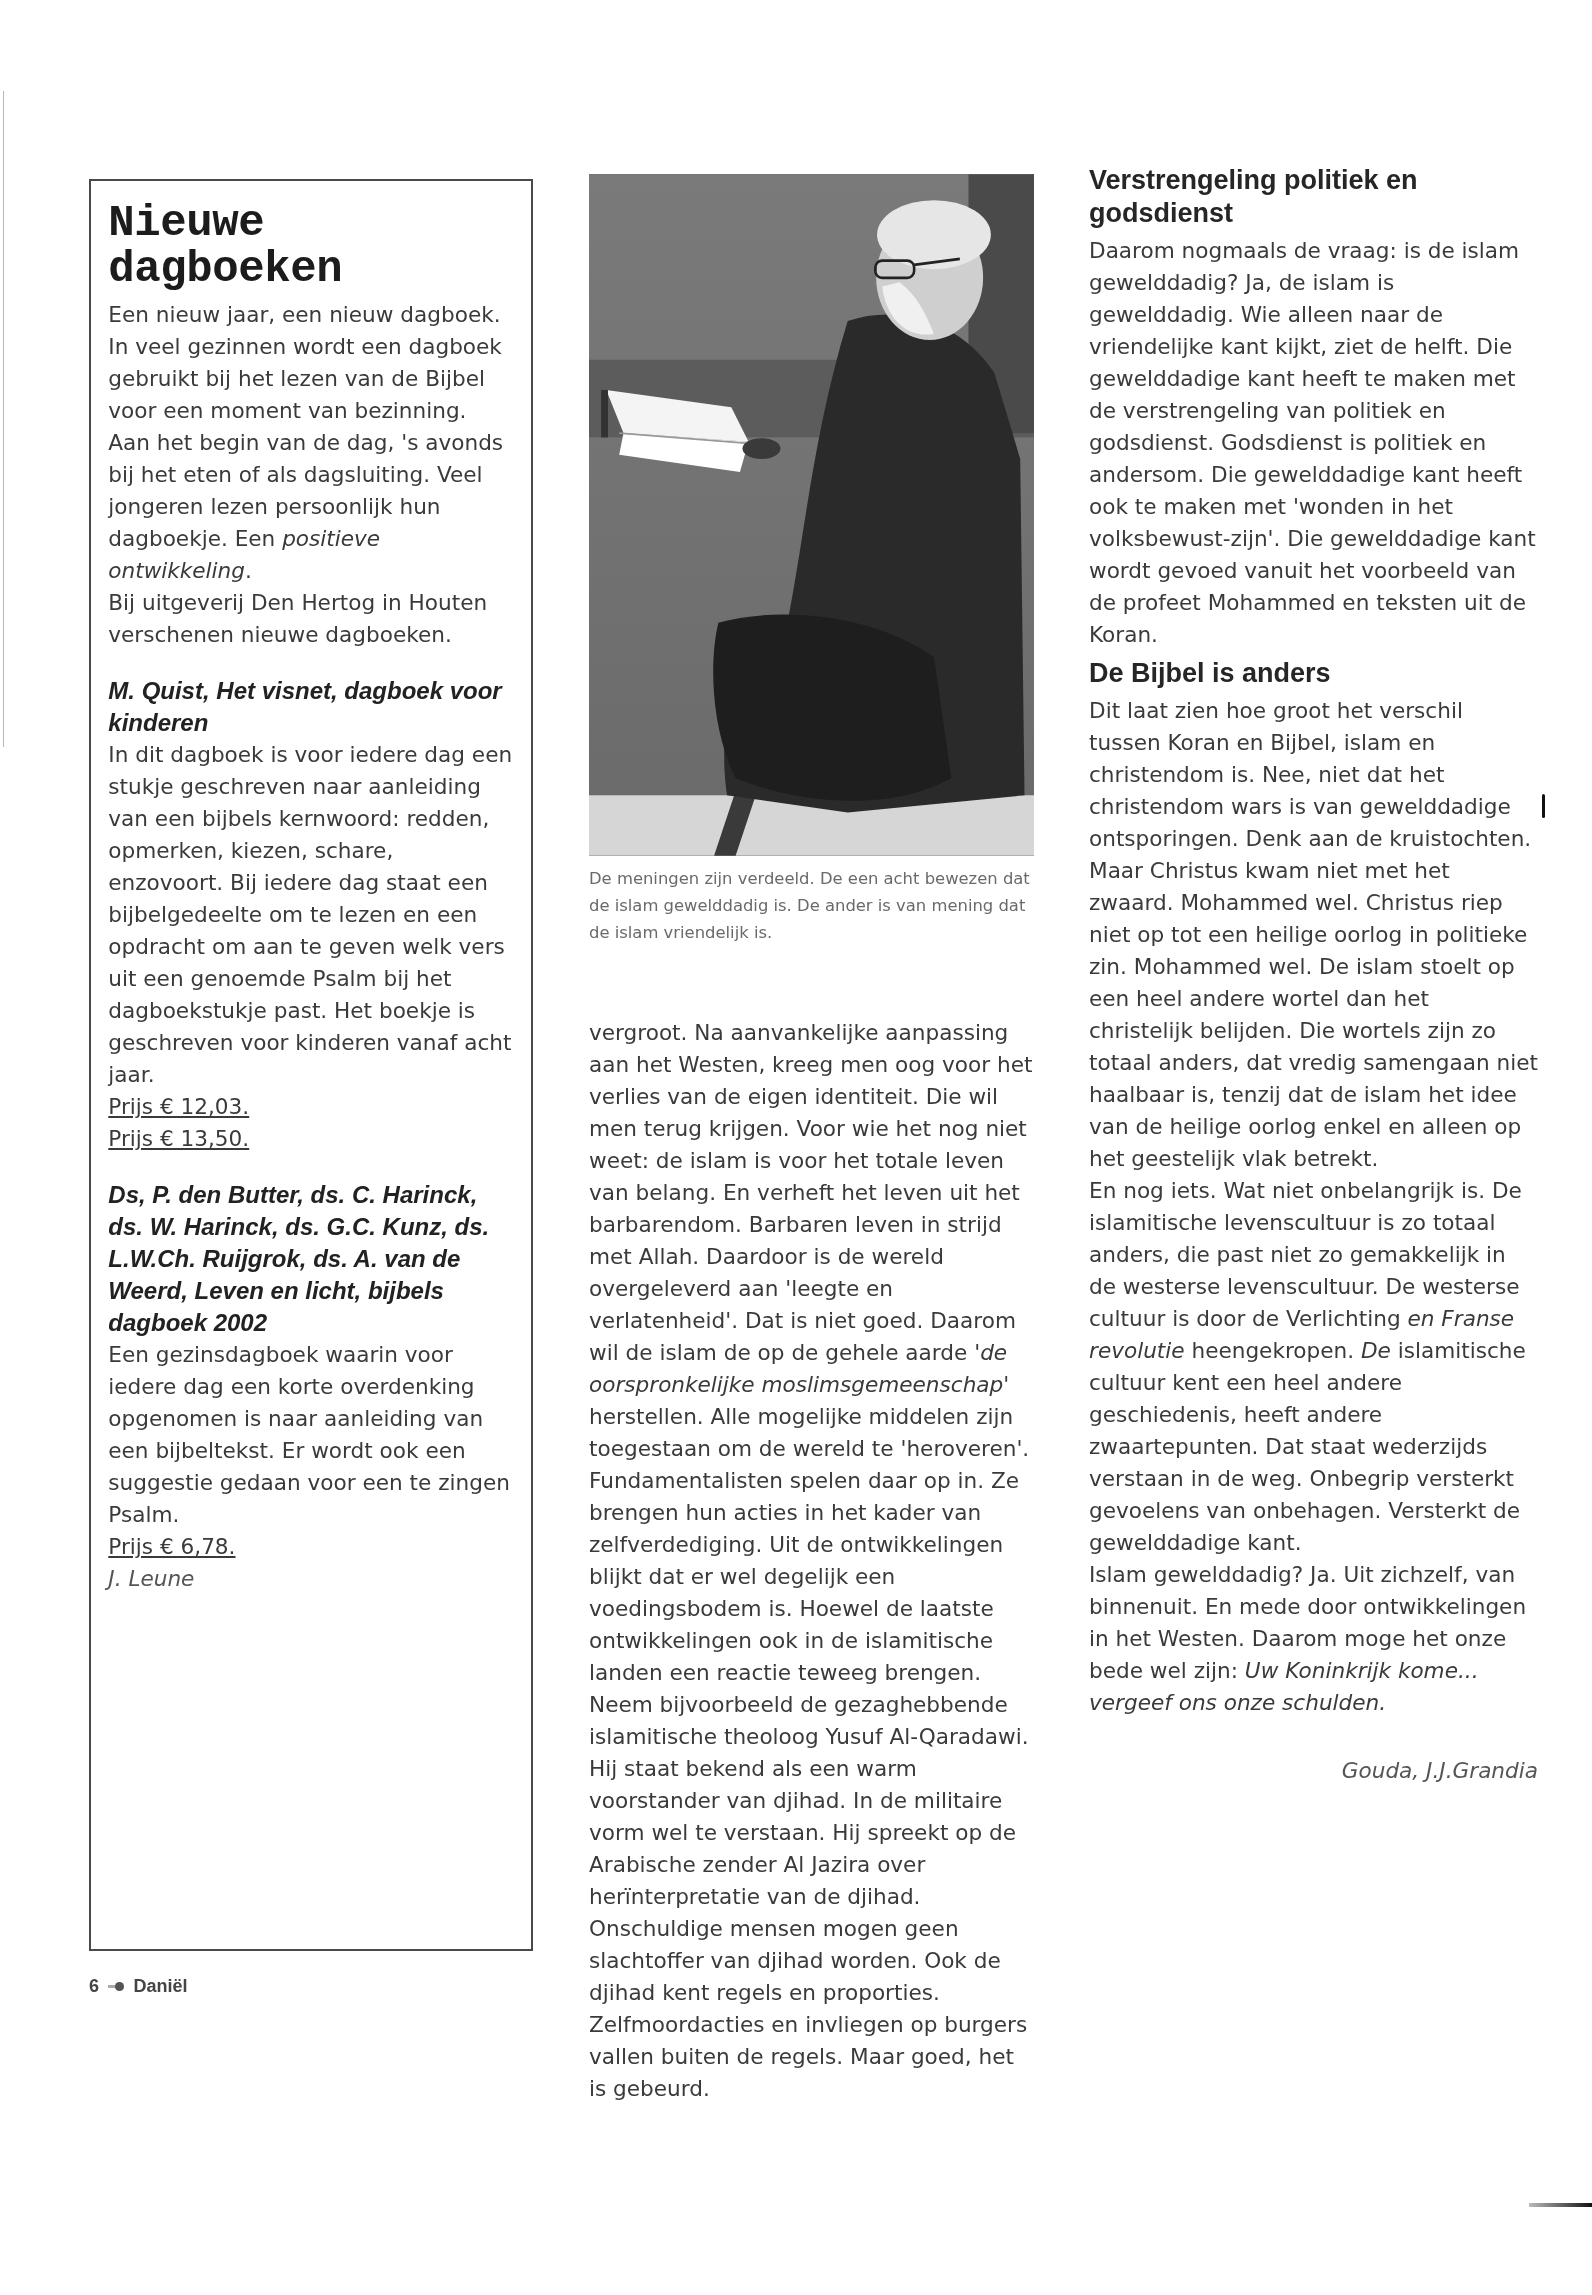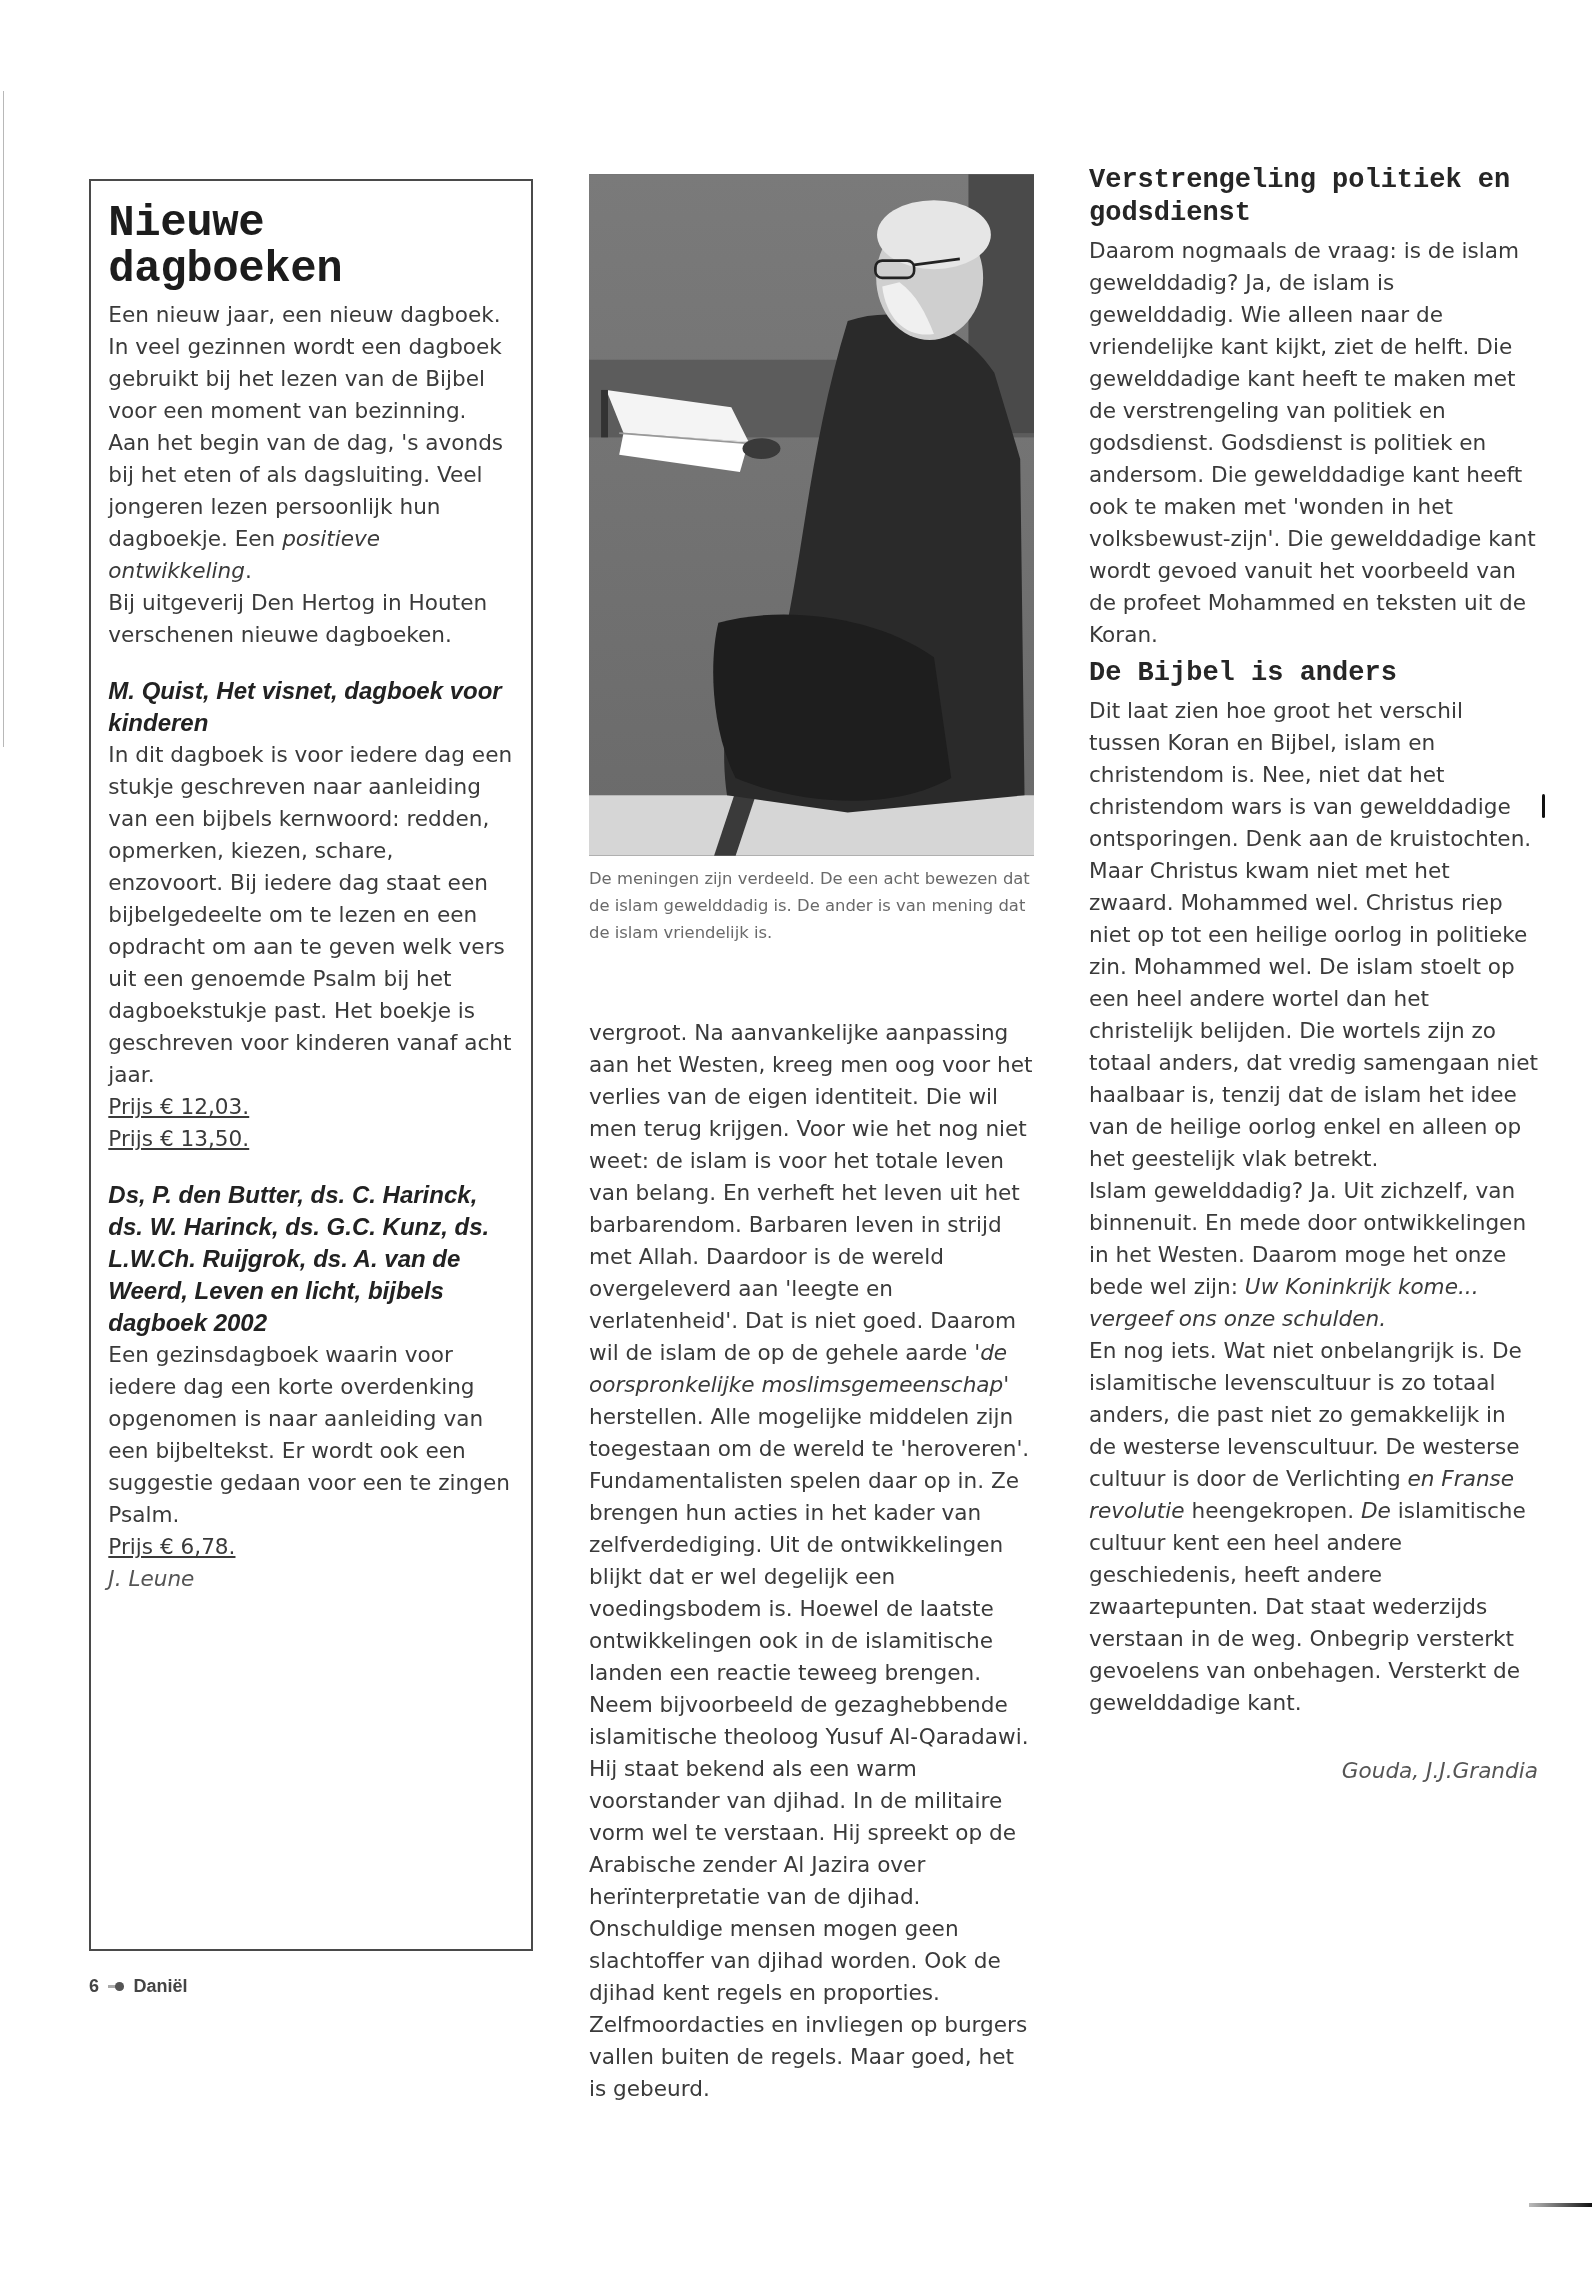--- a/index.html
+++ b/index.html
@@ -19,21 +19,21 @@
                 font-size: 24px; line-height: 32px; color: #222; margin: 24px 0 0 0; }
   .price { font-size: 21.6px; line-height: 32px; color: #3a3a3a; margin: 0; text-decoration: underline; }
   .author-sign { font-style: italic; font-size: 21.6px; line-height: 32px; color: #555; text-align: left; margin: 0; }
 
   .photo { position: absolute; left: 589px; top: 174px; width: 445px; height: 682px; overflow: hidden; background: #6e6e6e; }
   .caption { position: absolute; left: 589px; top: 865px; width: 449px; 
              font-size: 16.4px; line-height: 27px; color: #6a6a6a; margin: 0; }
 
   .col-mid { position: absolute; left: 589px; top: 1017px; width: 449px; }
   .col-right { position: absolute; left: 1089px; top: 164px; width: 449px; }
-  .col-right h2 { font-family: Liberation Mono, monospace; font-weight: bold; font-size: 27px; line-height: 33px;
+  .col-right h2 { font-family: Liberation Sans, sans-serif; font-weight: bold; font-size: 27px; line-height: 33px;
                   color: #262626; margin: 0 0 5.2px 0; }
   .col-right h2.second { margin-top: 6px; }
   .signature { font-style: italic; font-size: 21.6px; line-height: 32px; color: #555; text-align: right; margin: 36px 0 0 0; }
 
   .footer { position: absolute; left: 89px; top: 1976px; font-family: "Liberation Sans", sans-serif;
             font-weight: bold; font-size: 18px; color: #444; display: flex; align-items: center; gap: 8.6px; }
   .footer .arrow { display: inline-block; width: 17.3px; height: 8.6px; position: relative; }
   .footer .arrow::before { content: ""; position: absolute; left: 0; top: 2.6px; width: 8.6px; height: 3.5px; background: #aaa; }
   .footer .arrow::after { content: ""; position: absolute; left: 7.8px; top: 0; width: 8.6px; height: 8.6px; background: #555; border-radius: 50%; }
 </style>
@@ -110,29 +110,29 @@
   </p>
 </div>
 
 <div class="col-right">
   <h2>Verstrengeling politiek en godsdienst</h2>
   <p class="body-text">Daarom nogmaals de vraag: is de islam gewelddadig? Ja, de islam is gewelddadig. Wie alleen naar de vriendelijke kant kijkt, ziet de helft. Die gewelddadige kant heeft te maken met de verstrengeling van politiek en godsdienst. Godsdienst is politiek en andersom. Die gewelddadige kant heeft ook te maken met 'wonden in het volksbewust-zijn'. Die gewelddadige kant wordt gevoed vanuit het voorbeeld van de profeet Mohammed en teksten uit de Koran.</p>
 
   <h2 class="second">De Bijbel is anders</h2>
   <p class="body-text">Dit laat zien hoe groot het verschil tussen Koran en Bijbel, islam en christendom is. Nee, niet dat het christendom wars is van gewelddadige ontsporingen. Denk aan de kruistochten. Maar Christus kwam niet met het zwaard. Mohammed wel. Christus riep niet op tot een heilige oorlog in politieke zin. Mohammed wel. De islam stoelt op een heel andere wortel dan het christelijk belijden. Die wortels zijn zo totaal anders, dat vredig samengaan niet haalbaar is, tenzij dat de islam het idee van de heilige oorlog enkel en alleen op het geestelijk vlak betrekt.</p>
   <p class="body-text">
-    <span>Islam gewelddadig? Ja. Uit zichzelf, van binnenuit. En mede door ontwikkelingen in het Westen. Daarom moge het onze bede wel zijn:</span>
-    <em>Uw Koninkrijk kome... vergeef ons onze schulden.</em>
-  </p>
-  <p class="body-text">
     <span>En nog iets. Wat niet onbelangrijk is. De islamitische levenscultuur is zo totaal anders, die past niet zo gemakkelijk in de westerse levenscultuur. De westerse cultuur is door de Verlichting</span>
     <em>en Franse revolutie</em>
     <span>heengekropen.</span>
     <em>De</em>
     <span>islamitische cultuur kent een heel andere geschiedenis, heeft andere zwaartepunten. Dat staat wederzijds verstaan in de weg. Onbegrip versterkt gevoelens van onbehagen. Versterkt de gewelddadige kant.</span>
+  </p>
+  <p class="body-text">
+    <span>Islam gewelddadig? Ja. Uit zichzelf, van binnenuit. En mede door ontwikkelingen in het Westen. Daarom moge het onze bede wel zijn:</span>
+    <em>Uw Koninkrijk kome... vergeef ons onze schulden.</em>
   </p>
   <p class="signature">Gouda, J.J.Grandia</p>
 </div>
 
 <div class="footer">
   <span>6</span>
   <span class="arrow"></span>
   <span>Daniël</span>
 </div>
 

